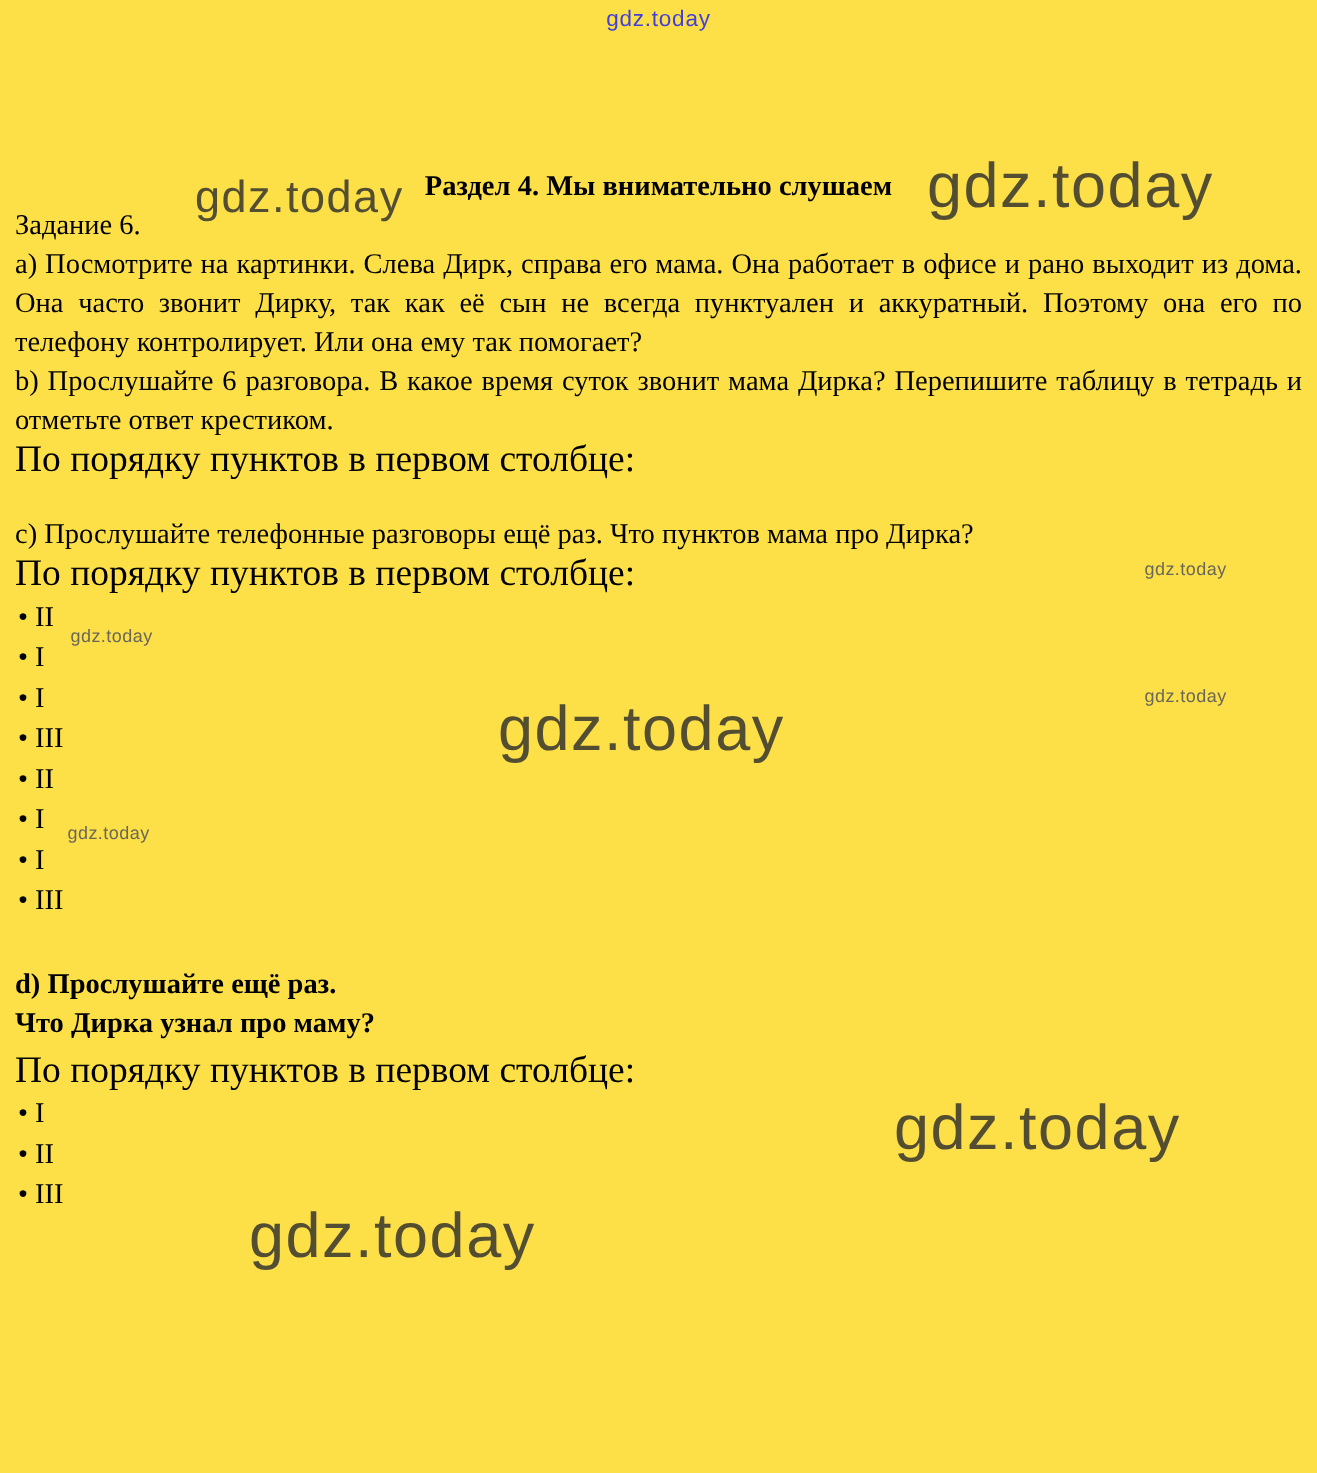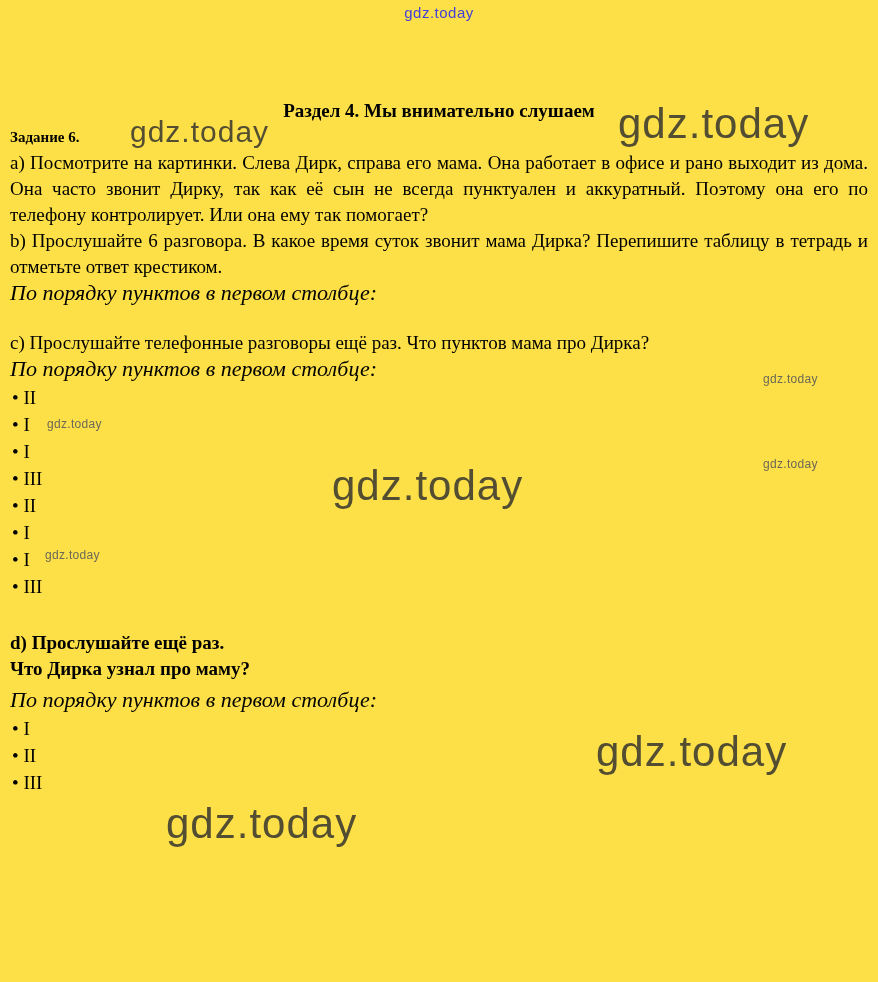--- a/index.html
+++ b/index.html
@@ -19,47 +19,46 @@
     right: 0;
     text-align: center;
     font-family: "Liberation Sans", sans-serif;
     font-size: 15px;
     color: #4341d8;
     text-decoration: none;
     letter-spacing: 0.5px;
   }
   .content {
     position: absolute;
-    top: 98px;
+    top: 112px;
     left: 10px;
     right: 10px;
   }
   .heading {
     text-align: center;
     font-weight: bold;
     font-size: 19px;
     line-height: 26px;
     margin: 0;
   }
   .task-label {
-    font-weight: bold;
-    font-size: 15px;
+    font-weight: normal;
+    font-size: 19px;
     line-height: 26px;
   }
   p.para {
     margin: 0;
     font-size: 19px;
     line-height: 26px;
     text-align: justify;
   }
   .bold { font-weight: normal; }
   .intro {
-    font-size: 22px;
+    font-size: 25px;
     line-height: 26px;
-    font-style: italic;
   }
   ul.dash-list {
     margin: 2px 0 0 0;
     padding: 0 0 0 2px;
     list-style: none;
   }
   ul.dash-list li {
     font-size: 19px;
     line-height: 27px;
   }

